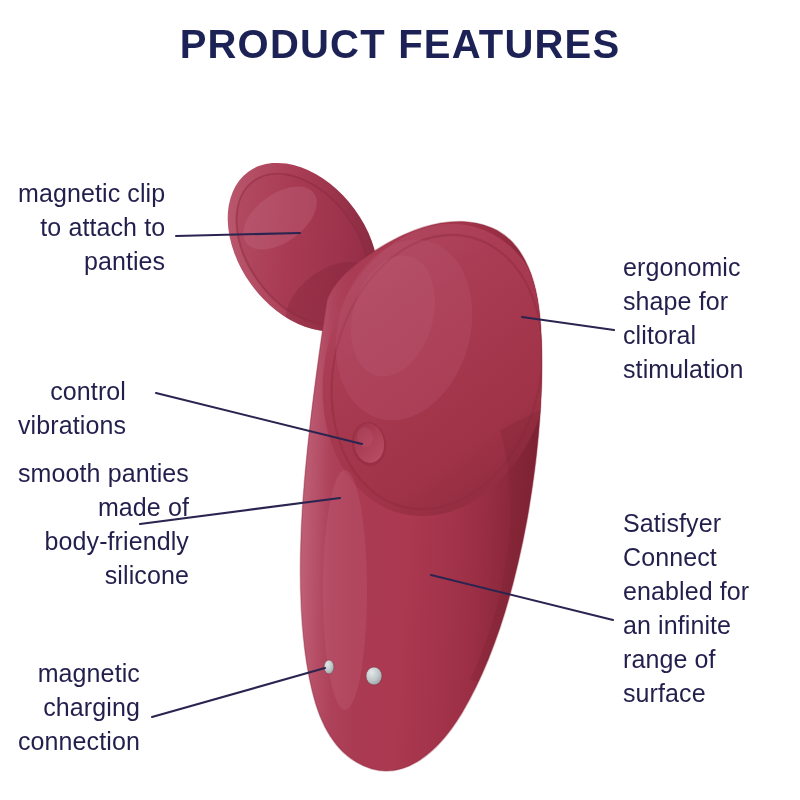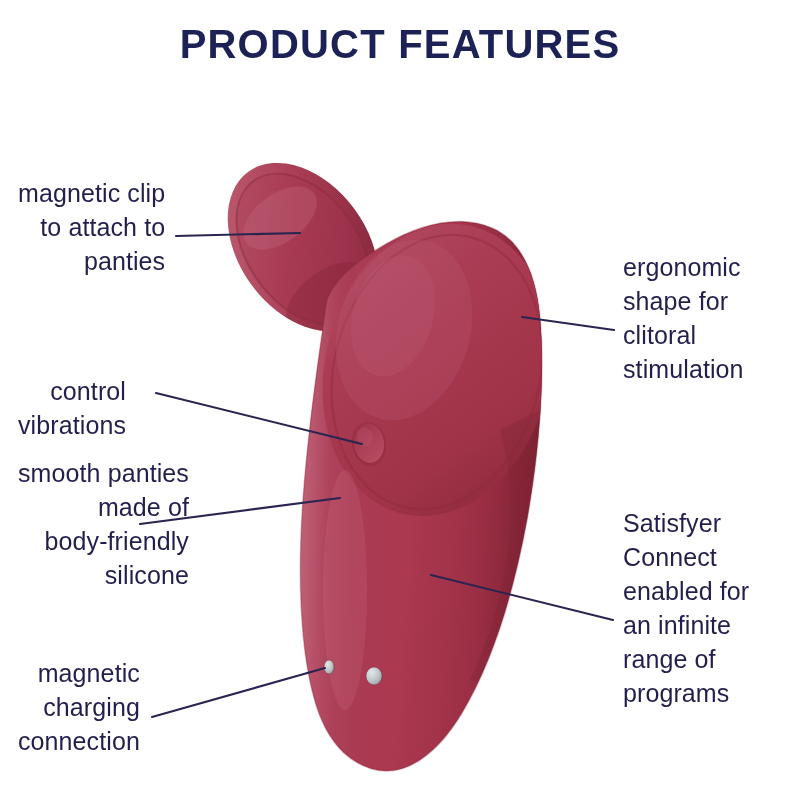--- a/index.html
+++ b/index.html
@@ -237,15 +237,15 @@
 
   <div class="callout left" id="callout-magnetic-charging">magnetic
 charging
 connection</div>
 
   <div class="callout right" id="callout-satisfyer-connect">Satisfyer
 Connect
 enabled for
 an infinite
 range of
-programs</div>
+surface</div>
 
 </div>
 
 </body></html>

